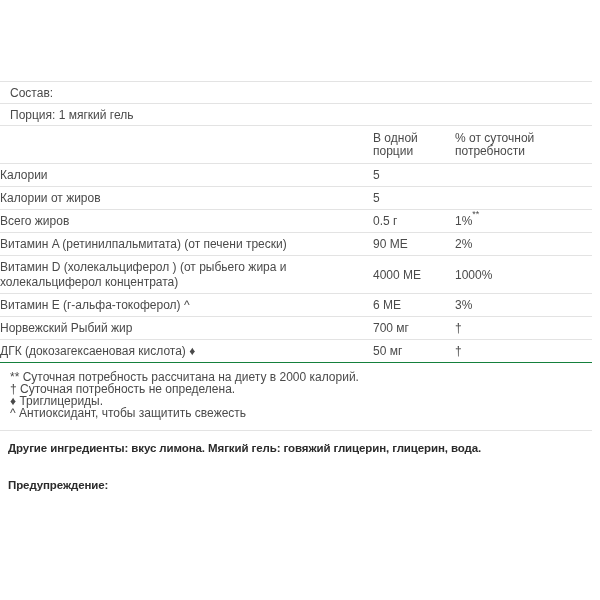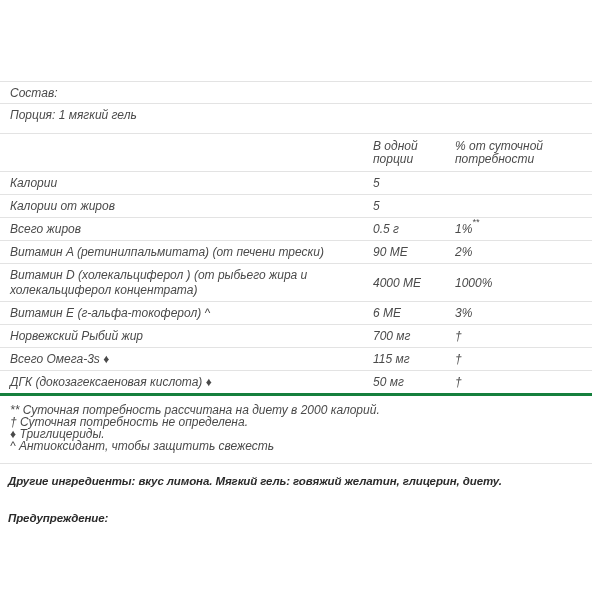--- a/index.html
+++ b/index.html
@@ -2,55 +2,54 @@
 <html><head>
 <meta charset="utf-8">
 <style>
   * { margin: 0; padding: 0; box-sizing: border-box; }
   html, body { width: 600px; height: 600px; background: #ffffff; }
   body {
     font-family: "Liberation Sans", "DejaVu Sans", sans-serif;
     color: #4a4a4a;
     -webkit-font-smoothing: antialiased;
   }
-  .page { width: 592px; height: 600px; padding-top: 81px; overflow: hidden; font-style: italic; }
+  .page { width: 592px; height: 600px; padding-top: 81px; overflow: hidden; }
 
   .info-row {
     border-top: 1px solid #e3e3e3;
     font-size: 12px;
     line-height: 12px;
     padding: 5px 10px 4px 10px;
   }
 
   table.nutrition-table {
     width: 100%;
     border-collapse: collapse;
     table-layout: fixed;
     font-size: 12px;
-    border-bottom: 3px solid #15803d;
-    margin-top: 8px;
+    border-bottom: 1px solid #15803d;
   }
   col.c1 { width: 373px; }
   col.c2 { width: 82px; }
   th {
     font-weight: normal;
     text-align: left;
     vertical-align: top;
     border-top: 1px solid #e3e3e3;
     padding: 6px 10px 5px 0;
     line-height: 13px;
   }
   th.c1 { padding-left: 10px; }
   td {
     border-top: 1px solid #e3e3e3;
     vertical-align: middle;
     padding: 4px 10px 3px 0;
     line-height: 15px;
   }
-  td.c1 { padding-left: 10px; padding-right: 6px; }
+  td.c1 { padding-right: 6px; }
   td sup { font-size: 9px; line-height: 0; position: relative; top: -3px; }
 
   .footnotes {
     font-size: 12px;
     line-height: 12px;
     padding: 8px 4px 0 10px;
   }
   .divider { border-top: 1px solid #e3e3e3; margin-top: 11px; }
 
   .bold-note {
@@ -115,38 +114,33 @@
           <td class="c1">Витамин E (г-альфа-токоферол) ^</td>
           <td>6 МЕ</td>
           <td>3%</td>
         </tr>
         <tr>
           <td class="c1">Норвежский Рыбий жир</td>
           <td>700 мг</td>
           <td>†</td>
         </tr>
         <tr>
-          <td class="c1">Всего Омега-3s ♦</td>
-          <td>115 мг</td>
-          <td>†</td>
-        </tr>
-        <tr>
           <td class="c1">ДГК (докозагексаеновая кислота) ♦</td>
           <td>50 мг</td>
           <td>†</td>
         </tr>
       </tbody>
   </table>
 
   <div class="footnotes">
       <div>** Суточная потребность рассчитана на диету в 2000 калорий.</div>
       <div>† Суточная потребность не определена.</div>
       <div>♦ Триглицериды.</div>
       <div>^ Антиоксидант, чтобы защитить свежесть</div>
     </div>
 
   <div class="divider"></div>
 
-  <p class="bold-note">Другие ингредиенты: вкус лимона. Мягкий гель: говяжий желатин, глицерин, диету.</p>
+  <p class="bold-note">Другие ингредиенты: вкус лимона. Мягкий гель: говяжий глицерин, глицерин, вода.</p>
 
   <p class="bold-note warning">Предупреждение:</p>
 
 </div>
 
 </body></html>

